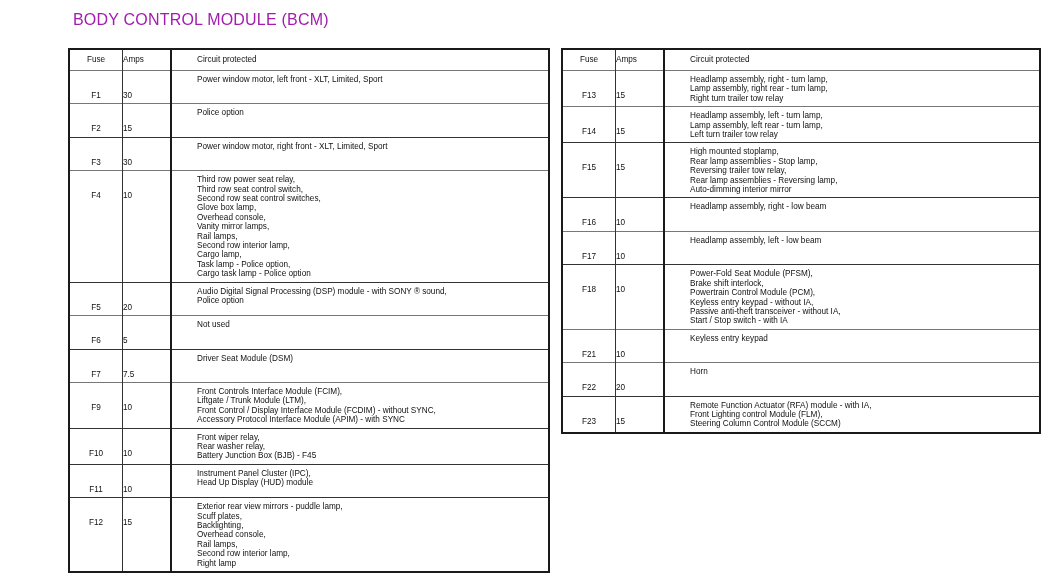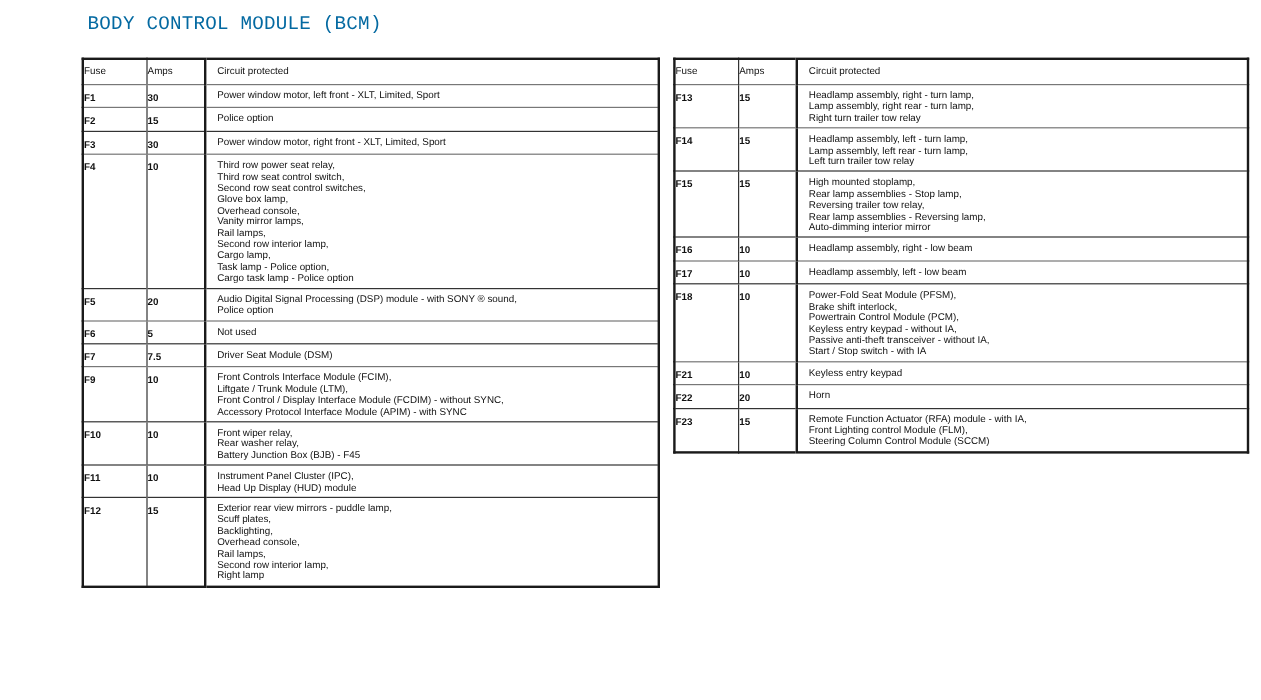--- a/index.html
+++ b/index.html
@@ -1,27 +1,27 @@
 <!DOCTYPE html>
 <html><head>
 <meta charset="utf-8">
 <style>
   html, body { margin: 0; padding: 0; background: #ffffff; }
   body { width: 1051px; height: 583px; position: relative; overflow: hidden;
          font-family: "Liberation Sans", sans-serif; color: #111; }
-  .title { position: absolute; left: 73px; top: 11px; font-size: 16px; letter-spacing: 0.2px; color: #0369a1; font-family: Liberation Mono, monospace; }
+  .title { position: absolute; left: 73px; top: 11px; font-size: 16px; letter-spacing: 0.2px; color: #a21caf; }
   table.fuse { position: absolute; border-collapse: collapse; font-size: 8.2px; line-height: 9.4px;
                border: 2px solid #1a1a1a; table-layout: fixed; }
   table.fuse td, table.fuse th { border-top: 1px solid #777; padding: 0; vertical-align: top; font-weight: normal; text-align: left; }
   table.fuse th { height: 20px; vertical-align: middle; }
-  table.fuse .c-fuse { width: 52px; text-align: left; border-right: 1px solid #333; }
+  table.fuse .c-fuse { width: 52px; text-align: center; border-right: 1px solid #333; }
   table.fuse .c-amps { width: 47px; border-right: 2px solid #1a1a1a; }
-  table.fuse .c-circ { padding-left: 9px; margin-left: 27px; }
+  table.fuse .c-circ { padding-left: 25px; margin-left: 27px; }
   table.fuse td { padding-top: 4px; padding-bottom: 3px; }
-  table.fuse td.c-fuse, table.fuse td.c-amps { padding-top: 6px; font-weight: bold; }
+  table.fuse td.c-fuse, table.fuse td.c-amps { padding-top: 20px; }
   table.fuse tr.thick td { border-top: 1.5px solid #333; }
   .line { display: block; white-space: nowrap; }
   #left-table { left: 68px; top: 48px; width: 482px; }
   #right-table { left: 561px; top: 48px; width: 480px; }
 </style>
 </head>
 <body>
 
 <div class="title">BODY CONTROL MODULE (BCM)</div>
 

